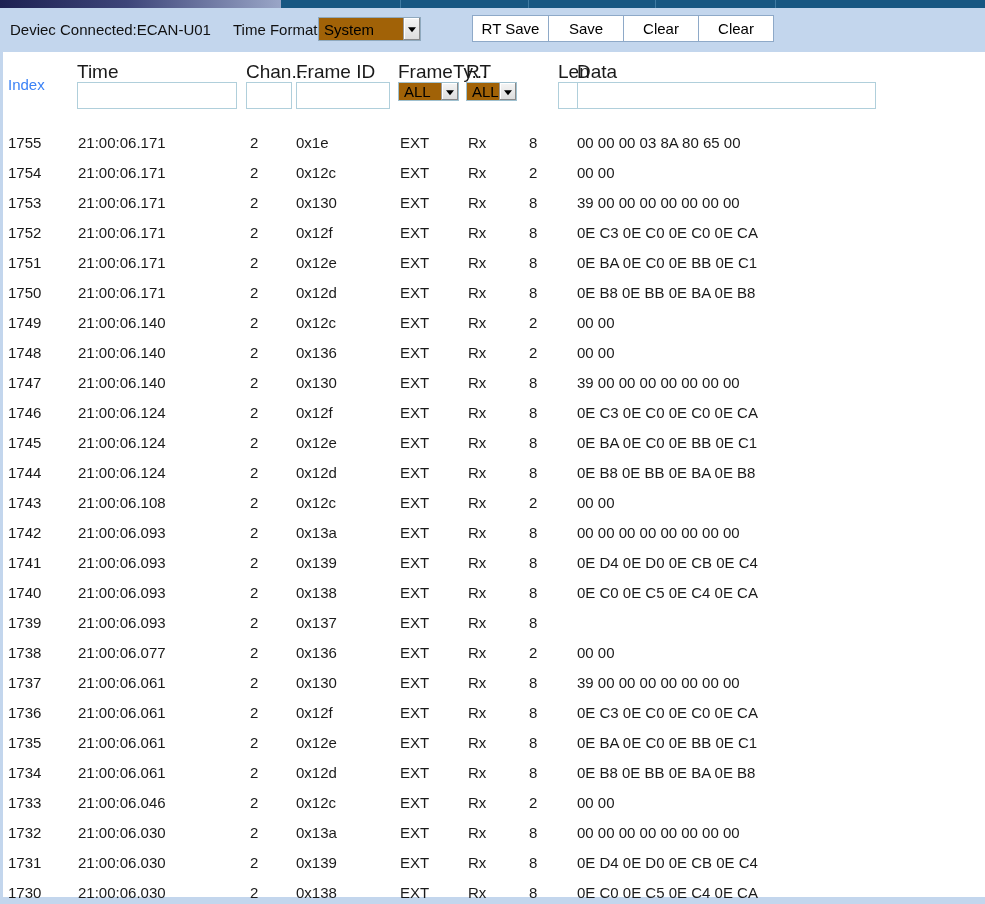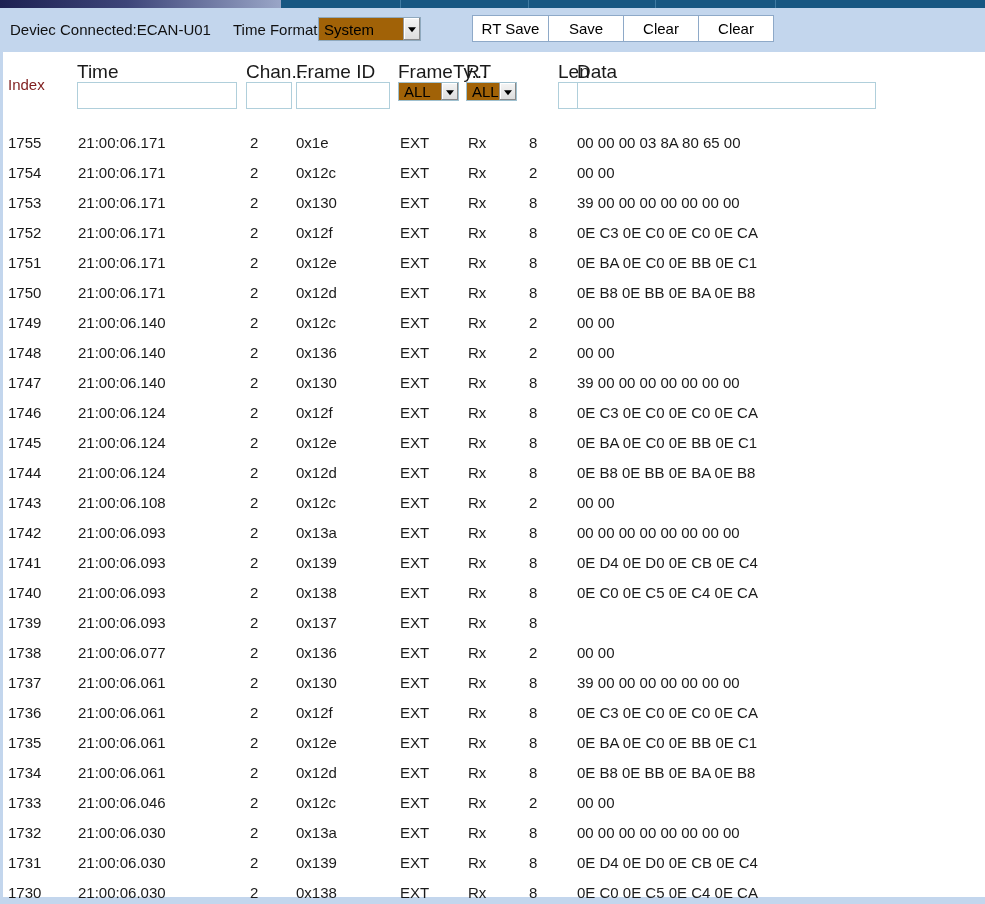--- a/index.html
+++ b/index.html
@@ -47,21 +47,21 @@
     font-family:"Liberation Sans", sans-serif; font-size:15px; color:#000; cursor:pointer;
   }
   .btn-group button:first-child { border-left:none; }
 
   
   .panel { position:absolute; left:3px; top:52px; width:982px; height:845px; background:#ffffff; }
 
   
   .thead { position:absolute; left:0; top:0; width:100%; height:65px; background:#fff; }
   .col-label { position:absolute; top:9px; font-size:19px; color:#1a1a1a; white-space:nowrap; }
-  .index-label { position:absolute; left:5px; top:24px; font-size:15px; color:#7f1d1d; }
+  .index-label { position:absolute; left:5px; top:24px; font-size:15px; color:#3b82f6; }
 
   .filter-input {
     position:absolute; top:30px; height:27px;
     border:1px solid #b0cfdb; background:#fff;
     font-family:"Liberation Sans", sans-serif; font-size:14px; padding:0 4px; color:#111;
     outline:none;
   }
   .filter-combo { top:30px; height:19px; border:1px solid #9fc0cf; }
 
   

